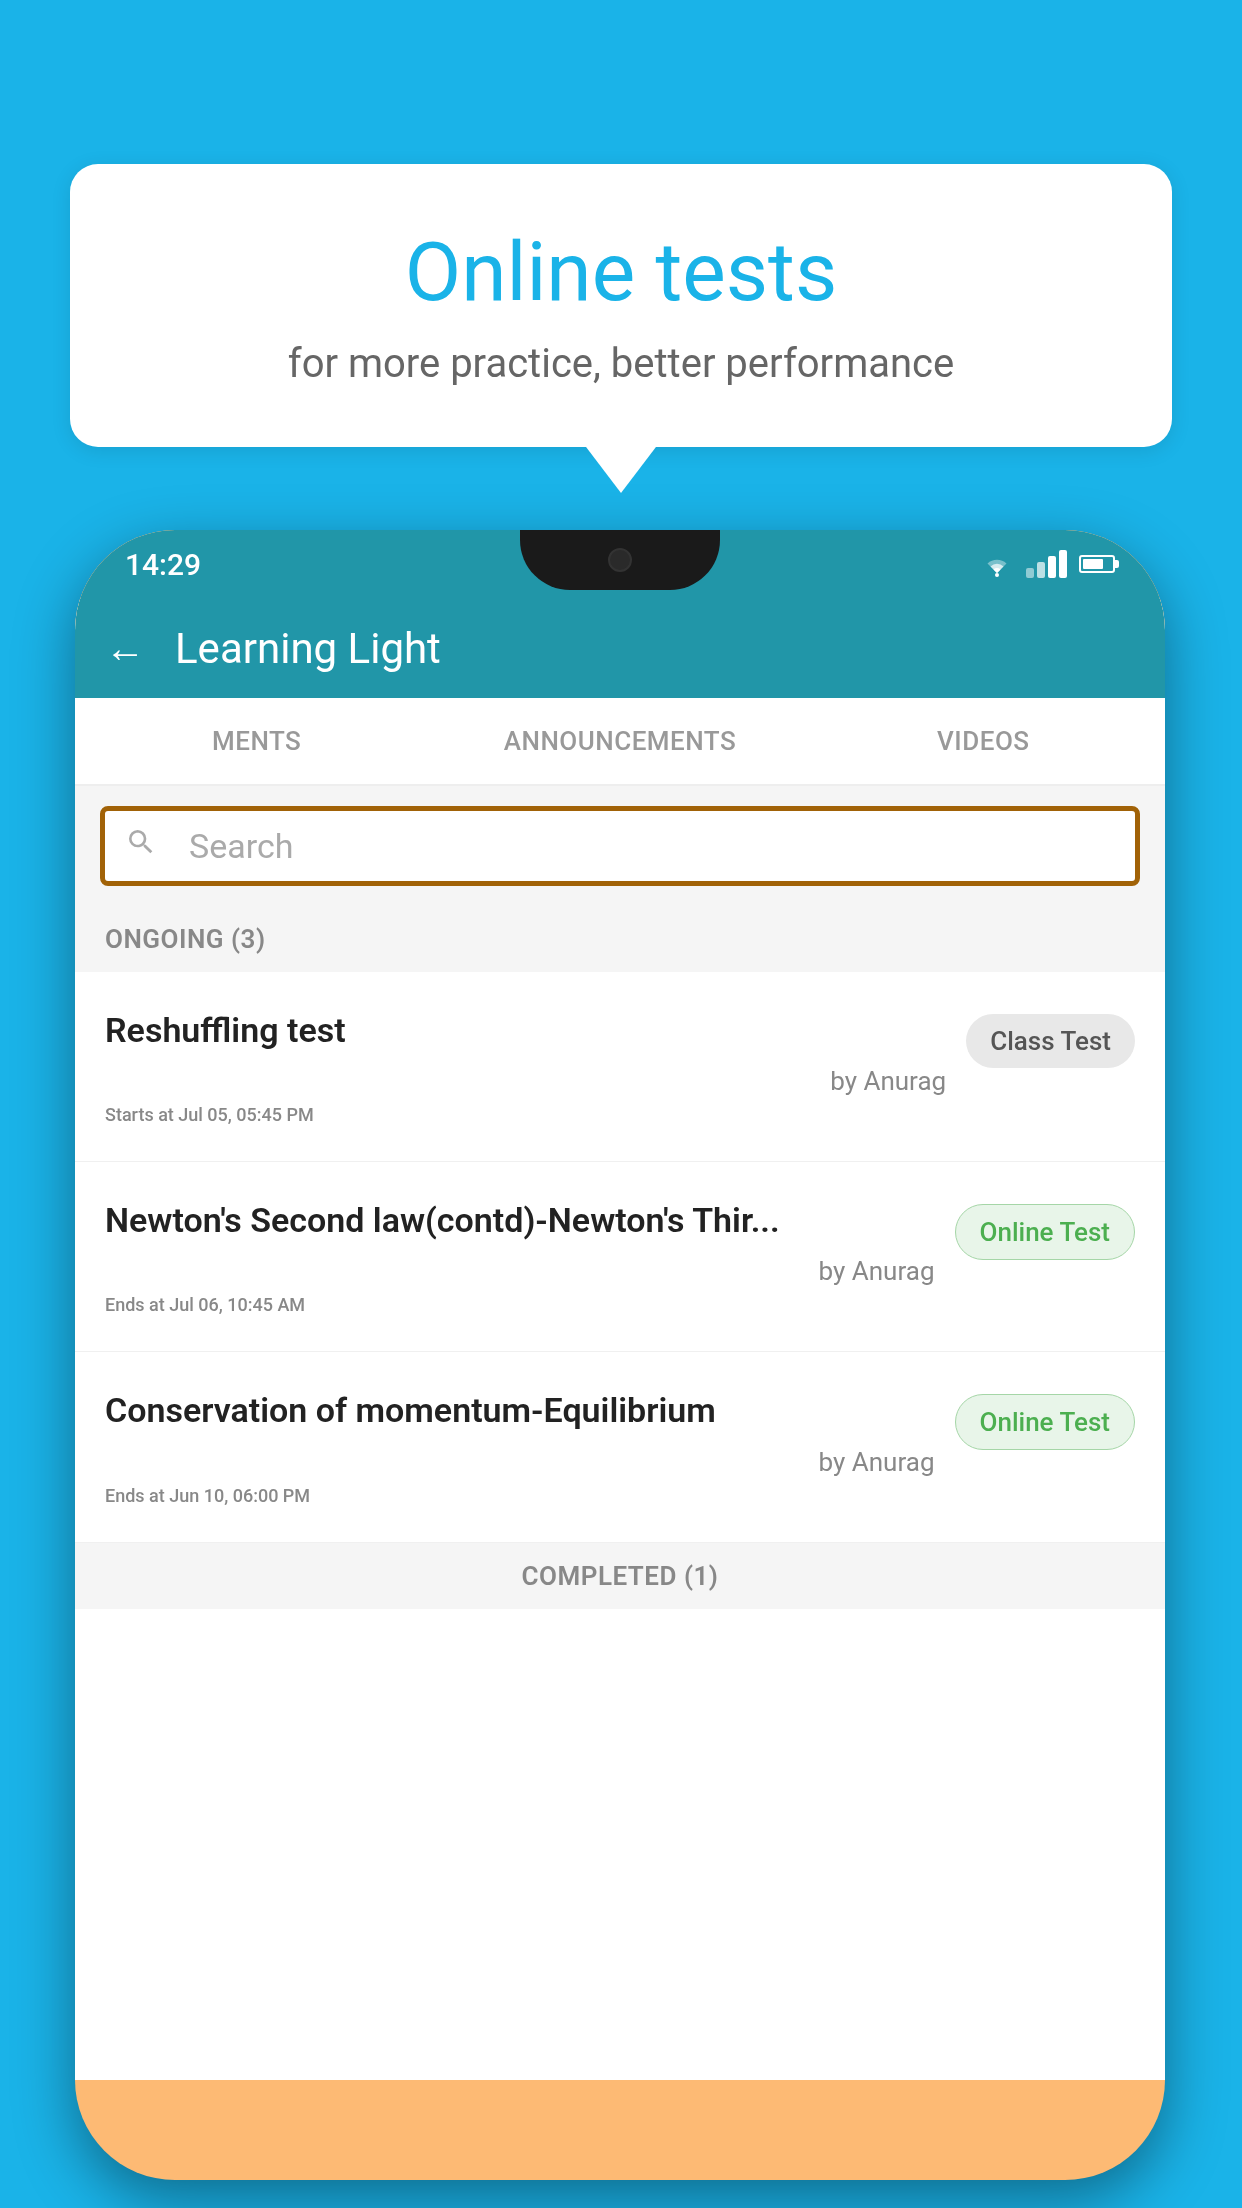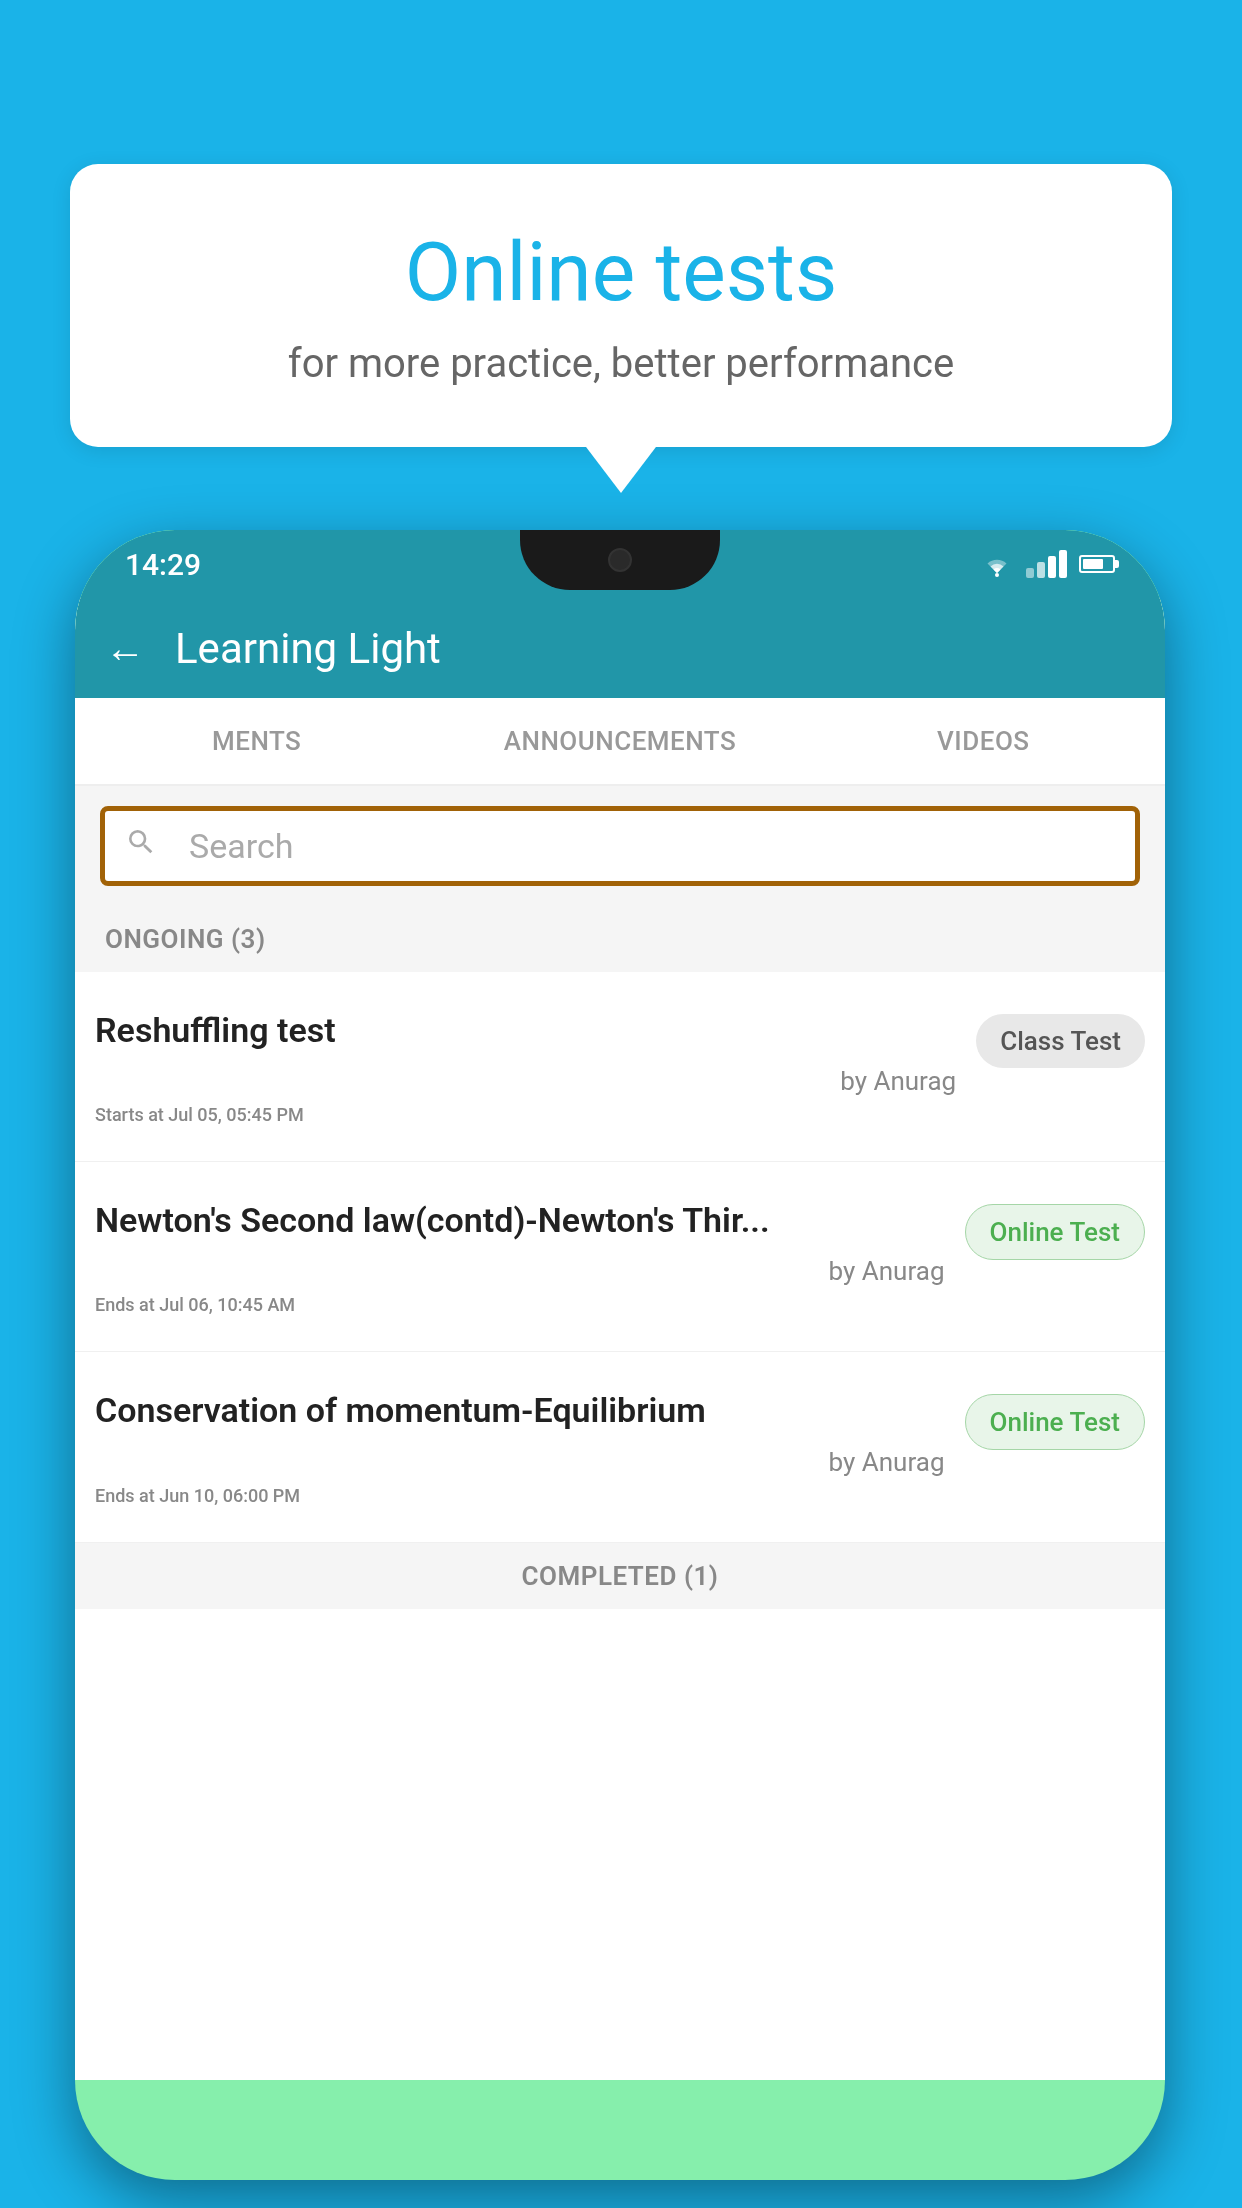--- a/index.html
+++ b/index.html
@@ -62,21 +62,21 @@
       font-weight: 400;
     }
 
     
     .phone-frame {
       position: absolute;
       top: 530px;
       left: 75px;
       width: 1090px;
       height: 1650px;
-      background: #86efac;
+      background: #fdba74;
       border-radius: 100px;
       box-shadow: 0 20px 60px rgba(0,0,0,0.4);
       overflow: hidden;
     }
 
     
     .phone-inner {
       position: absolute;
       top: 0;
       left: 0;
@@ -249,21 +249,21 @@
       letter-spacing: 0.5px;
     }
 
     
     .test-list {
       background: white;
       flex: 1;
     }
 
     .test-item {
-      padding: 36px 20px;
+      padding: 36px 30px;
       border-bottom: 1px solid #f0f0f0;
       display: flex;
       justify-content: space-between;
       align-items: flex-start;
     }
 
     .test-info {
       flex: 1;
       padding-right: 20px;
     }

